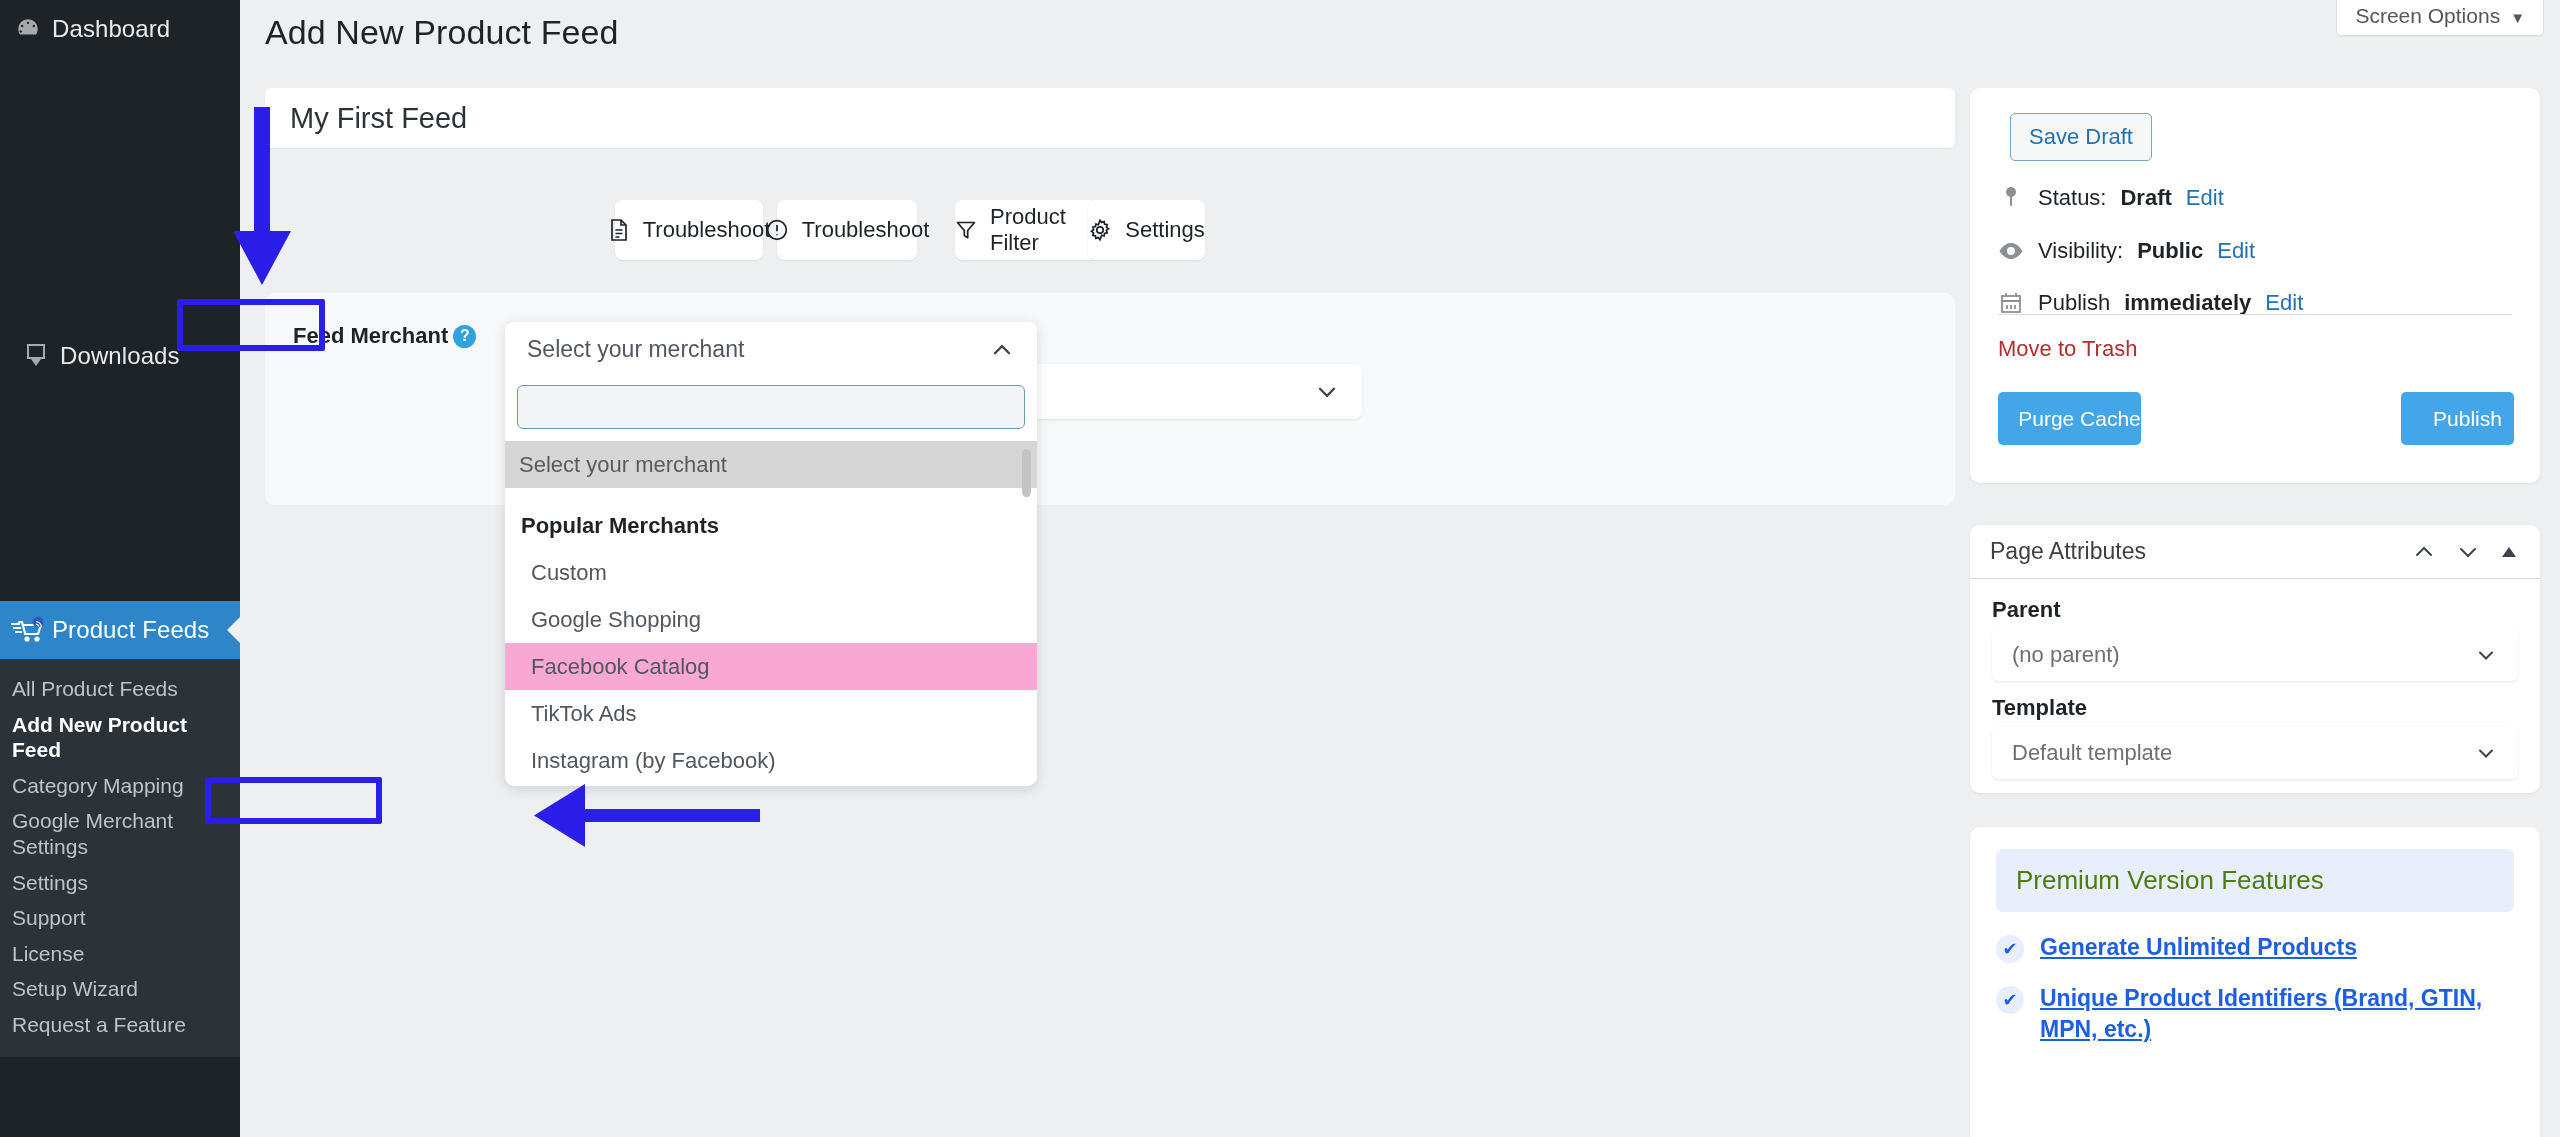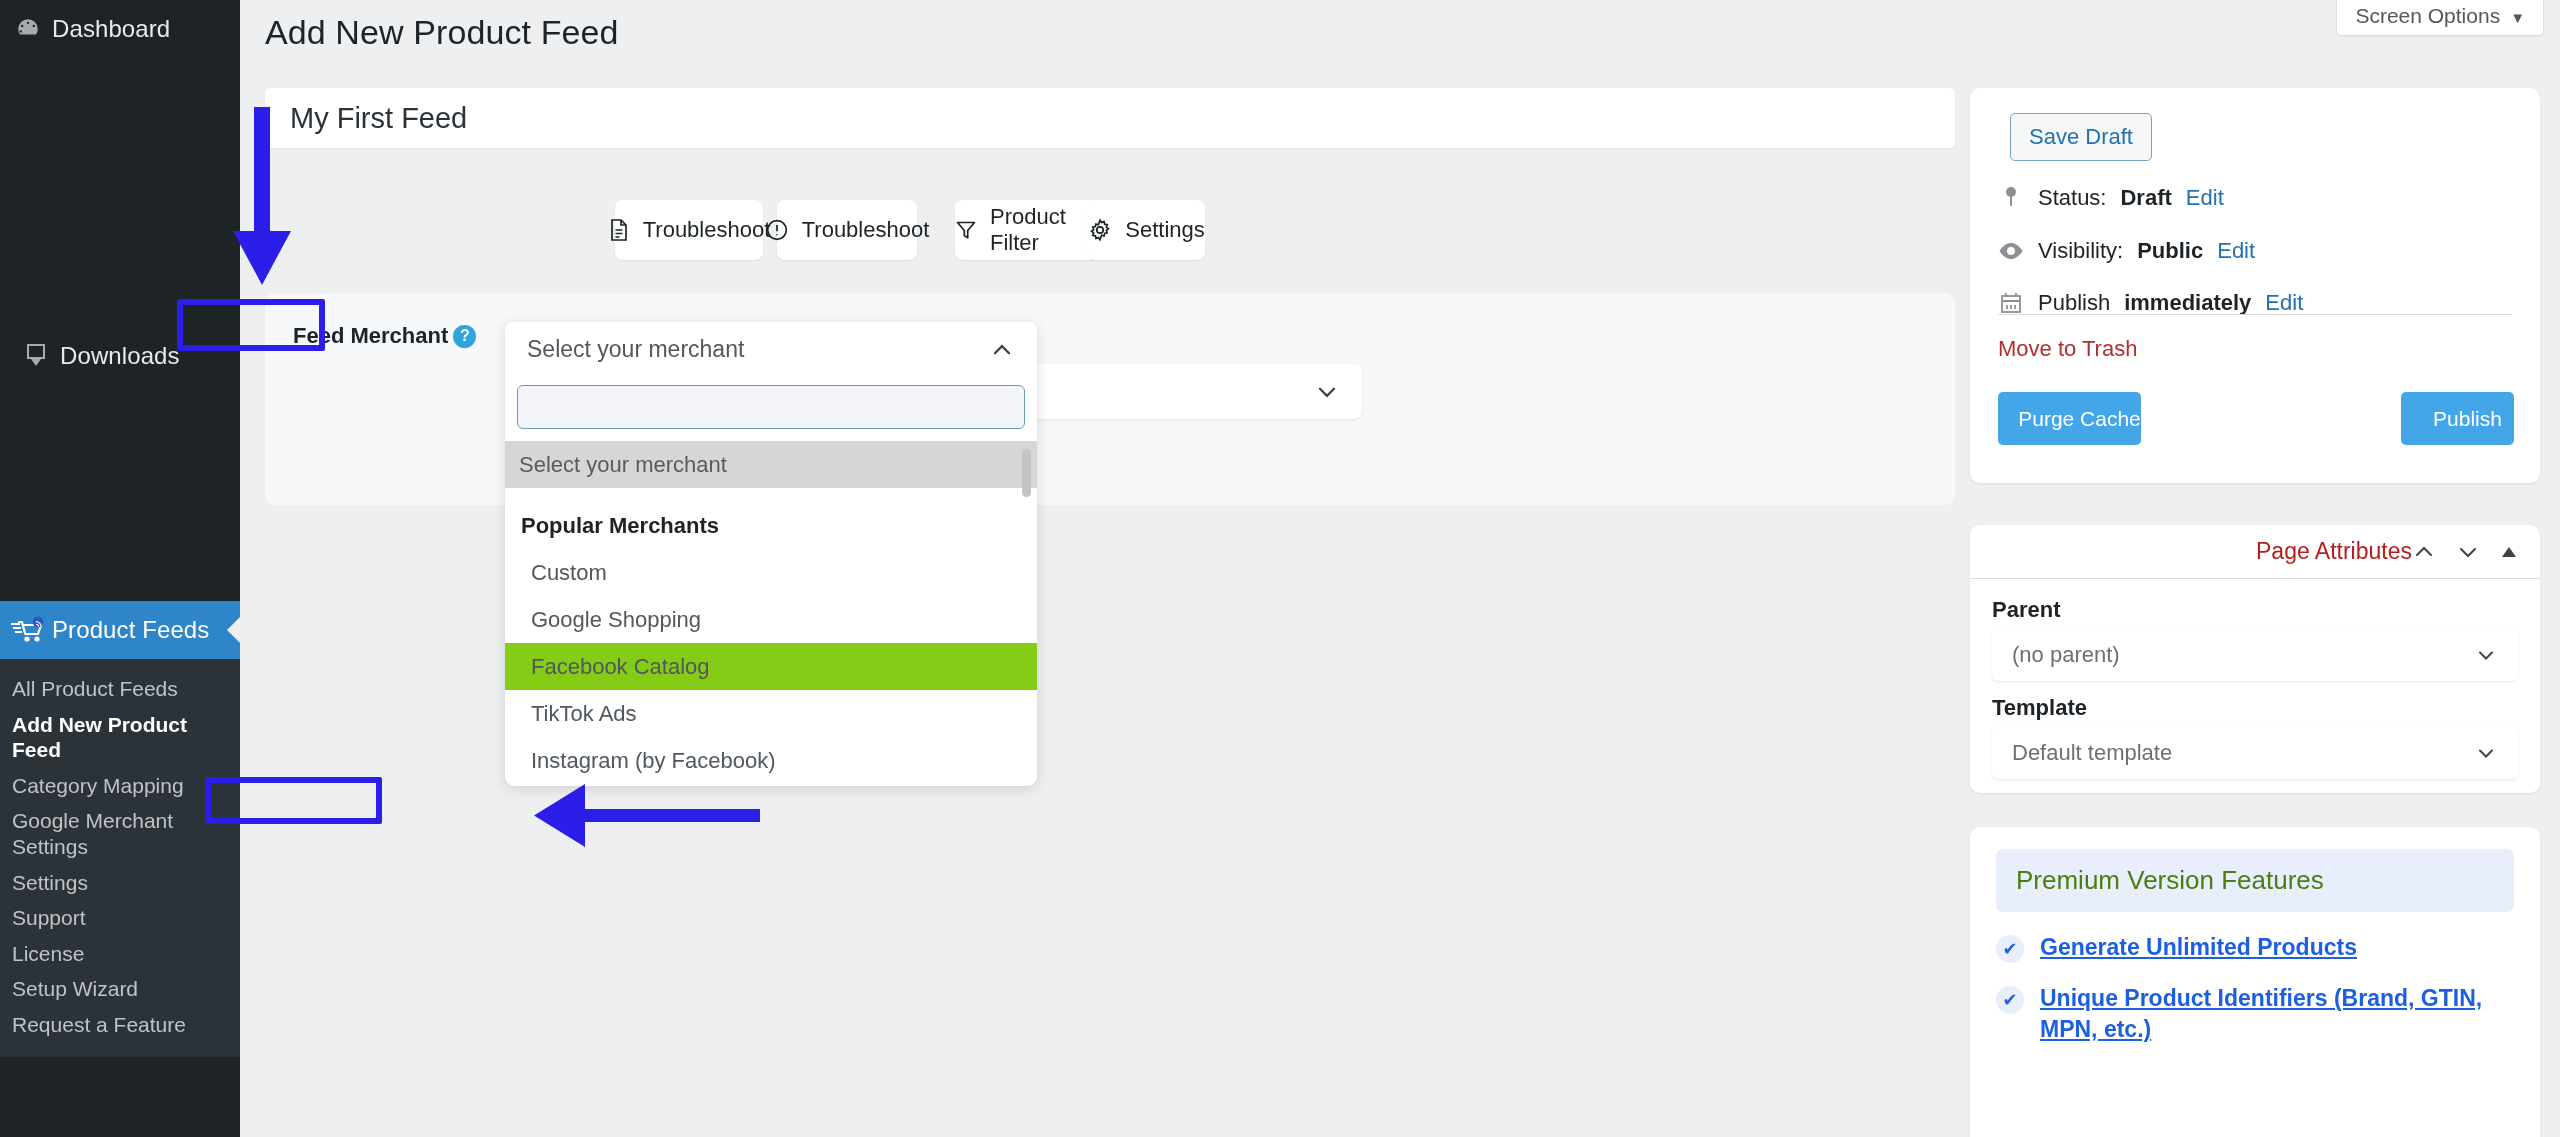--- a/index.html
+++ b/index.html
@@ -170,21 +170,21 @@
     background: #fff;
   }
   .opt {
     font-size: 22px; color: #50575e;
     padding: 7px 12px 7px 26px;
     line-height: 1.5;
     white-space: nowrap;
   }
   .opt.placeholder { background: #d6d6d6; color: #5b5b5b; padding-left: 14px; }
   .opt.group { font-weight: 700; color: #1d2327; padding-left: 16px; margin-top: 14px; }
-  .opt.hovered { background: #84cc16; }
+  .opt.hovered { background: #f9a8d4; }
   #dd-scrollbar {
     position: absolute; right: 6px; top: 8px;
     width: 9px; height: 48px;
     background: #c4c4c4; border-radius: 6px;
   }
 
   
   .anno-box {
     position: absolute;
     border: 6px solid #2a1ee8;
@@ -233,23 +233,23 @@
     font-size: 21px;
     display: flex; align-items: center; justify-content: center; padding-left: 20px;
   }
   #purge-cache-btn { left: 28px; width: 143px; height: 53px; }
   #publish-btn { right: 26px; width: 113px; height: 53px; }
 
   
   #page-attr-card { top: 525px; height: 268px; }
   #pa-header {
     height: 54px; border-bottom: 1px solid #dcdcde;
-    display: flex; align-items: center; justify-content: flex-end;
+    display: flex; align-items: center; justify-content: space-between;
     padding: 0 22px 0 20px;
-    font-size: 23px; color: #b91c1c;
+    font-size: 23px; color: #404040;
   }
   #pa-header .pa-icons { display: flex; align-items: center; gap: 20px; color: #3c434a; }
   #pa-body { padding: 18px 22px 0 22px; }
   .pa-label { font-size: 22px; font-weight: 700; color: #1d2327; margin-bottom: 6px; }
   .pa-select {
     width: 100%; height: 52px;
     background: #fff; border-radius: 6px;
     box-shadow: 0 1px 3px rgba(0,0,0,.10);
     display: flex; align-items: center; justify-content: space-between;
     padding: 0 20px;

